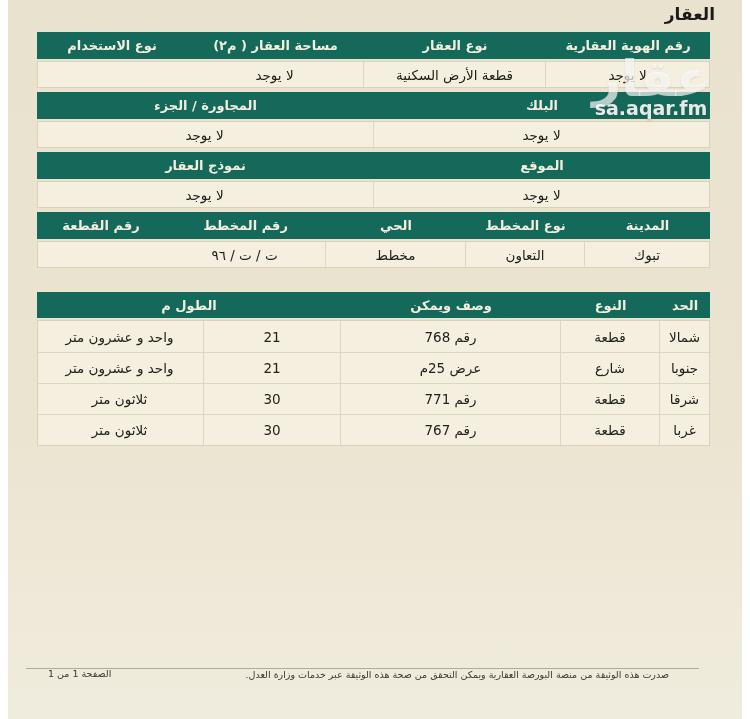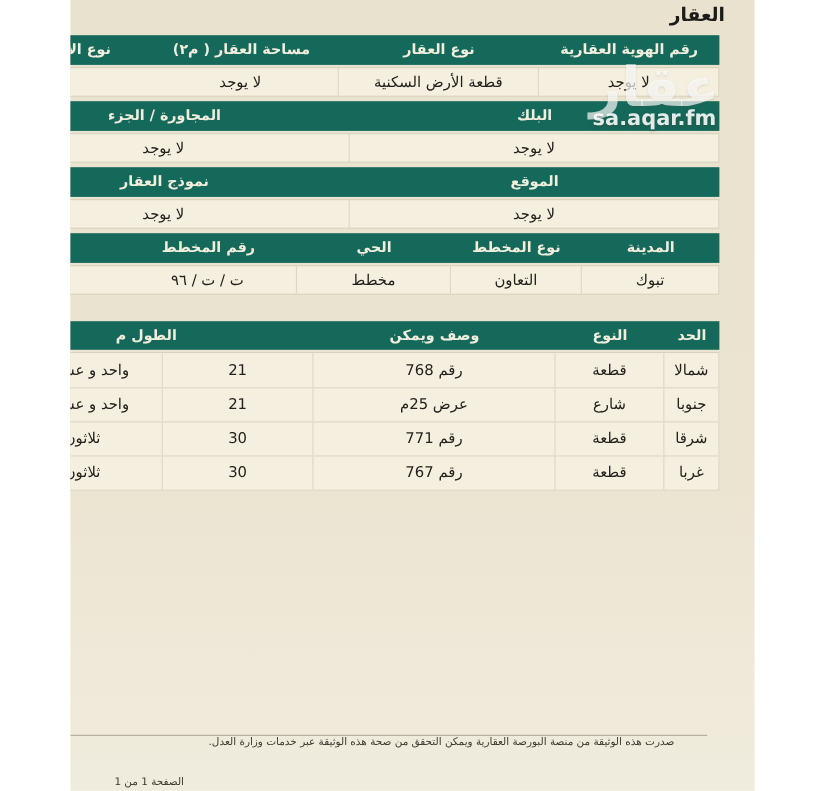--- a/index.html
+++ b/index.html
@@ -1,20 +1,20 @@
 <!DOCTYPE html>
 <html lang="ar" dir="rtl"><head>
 <meta charset="utf-8">
 <style>
   html,body { margin:0; padding:0; }
   body { font-family: "DejaVu Sans", sans-serif; }
 
   .page {
     position: relative;
-    width: 622px;
+    width: 734px;
     height: 719px;
     margin: 0 auto;
     background: linear-gradient(180deg, #e9e2ce 0%, #ebe4d1 60%, #f0ecdd 100%);
     overflow: hidden;
     direction: rtl;
   }
 
   .title {
     position: absolute;
     top: 4px;
@@ -120,21 +120,21 @@
   .footer-note {
     position: absolute;
     top: 669px;
     right: 73px;
     font-size: 9.5px;
     color: #3b382e;
     direction: rtl;
   }
   .footer-page {
     position: absolute;
-    top: 706px;
+    top: 668px;
     left: 40px;
     font-size: 9.5px;
     color: #3b382e;
     direction: rtl;
   }
 </style>
 </head>
 <body>
 
 <div class="page">
@@ -181,20 +181,21 @@
       <div class="dcell">لا يوجد</div>
     </div>
   </div>
 
   <div class="tbl s3">
     <div class="hrow g3">
       <div class="hcell">المدينة</div>
       <div class="hcell">نوع المخطط</div>
       <div class="hcell">الحي</div>
       <div class="hcell">رقم المخطط</div>
+      <div class="hcell">رقم القطعة</div>
     </div>
     <div class="drow g3">
       <div class="dcell">تبوك</div>
       <div class="dcell">التعاون</div>
       <div class="dcell">مخطط</div>
       <div class="dcell">ت / ت / ٩٦</div>
     </div>
   </div>
 
   <div class="tbl s4">

